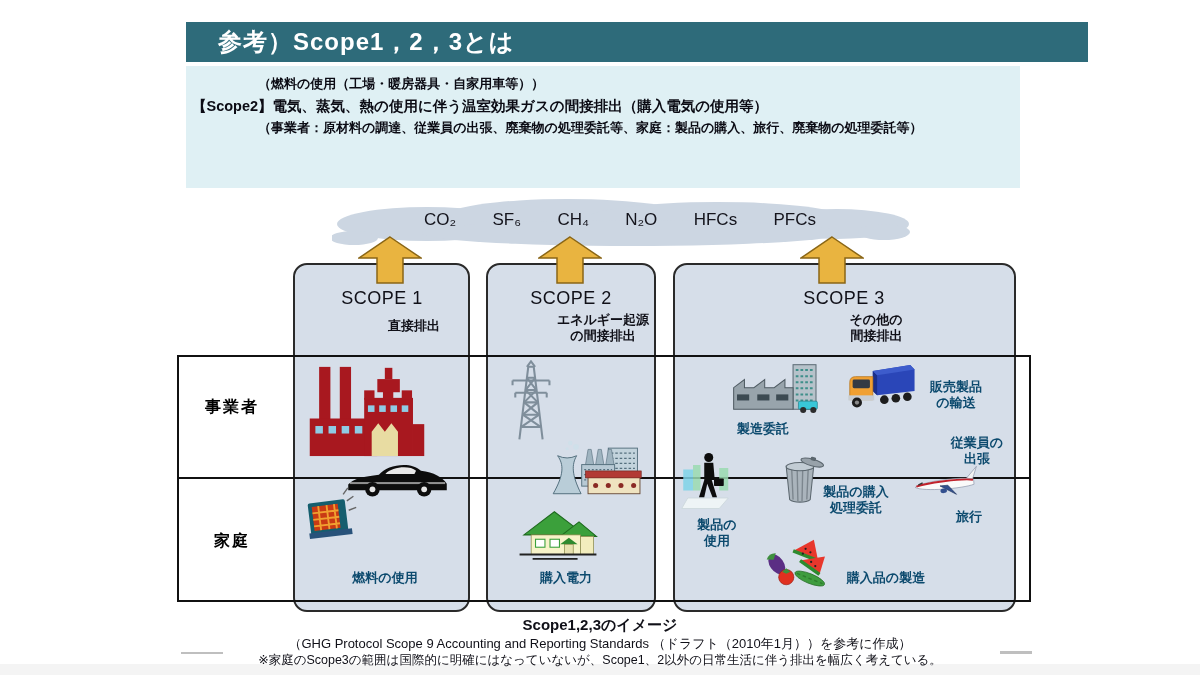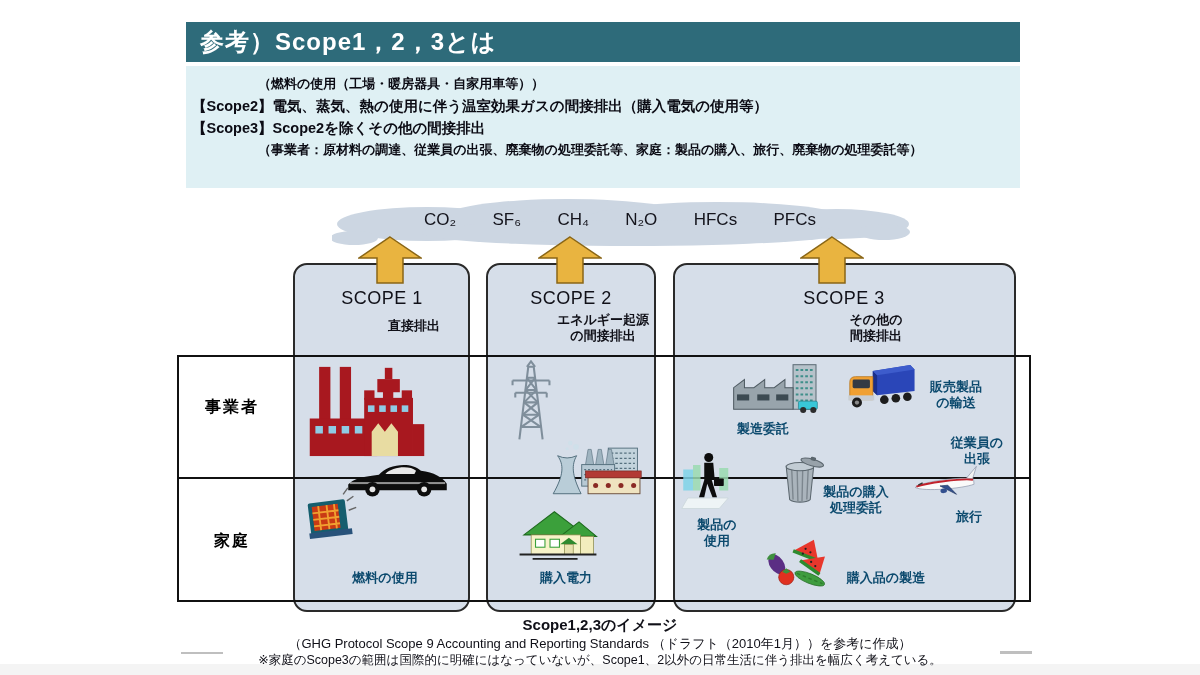--- a/index.html
+++ b/index.html
@@ -10,22 +10,22 @@
     --cloud-fill:#ccd6e2;
     --line-color:#111111;
   }
   *{margin:0;padding:0;box-sizing:border-box;}
   html,body{width:1200px;height:675px;overflow:hidden;background:#ffffff;
     font-family:"Liberation Sans","DejaVu Sans",sans-serif;color:#101018;}
   .abs{position:absolute;}
   #stage{position:relative;width:1200px;height:675px;background:#ffffff;}
 
   
-  .title-bar{left:186px;top:22px;width:834px;height:40px;background:var(--header-bg);
-    display:flex;align-items:center;padding-left:14px;z-index:1;}
+  .title-bar{left:186px;top:22px;width:902px;height:40px;background:var(--header-bg);
+    display:flex;align-items:center;padding-left:32px;z-index:1;}
   .title-bar span{color:#ffffff;font-weight:bold;font-size:24px;letter-spacing:1px;}
 
   
   .defs{left:186px;top:66px;width:834px;height:122px;background:var(--definitions-bg);
     padding:7px 6px 0 6px;z-index:1;}
   .def-main{font-size:14.5px;font-weight:bold;line-height:22px;color:#0b0b14;white-space:nowrap;}
   .def-sub{font-size:13px;font-weight:bold;line-height:22px;padding-left:66px;color:#0b0b14;white-space:nowrap;}
 
   
   .cloud{left:332px;top:194px;width:580px;height:58px;z-index:1;}
@@ -67,21 +67,20 @@
 
 <div id="stage">
 
   <div class="abs title-bar">
     <span>参考）Scope1，2，3とは</span>
   </div>
 
   <div class="abs defs">
     <div class="def-sub">（燃料の使用（工場・暖房器具・自家用車等））</div>
     <div class="def-main"><span>【Scope2】</span><span>電気、蒸気、熱の使用に伴う温室効果ガスの間接排出（購入電気の使用等）</span></div>
-    <div class="def-main"><span>【Scope3】</span><span>Scope2を除くその他の間接排出</span></div>
     <div class="def-sub">（事業者：原材料の調達、従業員の出張、廃棄物の処理委託等、家庭：製品の購入、旅行、廃棄物の処理委託等）</div>
   </div>
 
   <div class="abs cloud">
     <svg viewBox="0 0 580 58">
       <ellipse cx="95" cy="30" rx="90" ry="17" fill="var(--cloud-fill)"></ellipse>
       <ellipse cx="235" cy="24" rx="125" ry="19" fill="var(--cloud-fill)"></ellipse>
       <ellipse cx="385" cy="27" rx="135" ry="19" fill="var(--cloud-fill)"></ellipse>
       <ellipse cx="505" cy="30" rx="72" ry="15" fill="var(--cloud-fill)"></ellipse>
       <ellipse cx="300" cy="39" rx="210" ry="13" fill="var(--cloud-fill)"></ellipse>
@@ -117,21 +116,21 @@
   <div class="abs scope-box" style="left:293px;top:263px;width:177px;height:349px;"></div>
   <div class="abs scope-box" style="left:486px;top:263px;width:170px;height:349px;"></div>
   <div class="abs scope-box" style="left:673px;top:263px;width:343px;height:349px;"></div>
 
   <div class="abs scope-name" style="left:382px;top:288px;">SCOPE 1</div>
   <div class="abs scope-sub" style="left:382px;top:318px;">直接排出</div>
   <div class="abs scope-name" style="left:571px;top:288px;">SCOPE 2</div>
   <div class="abs scope-sub" style="left:571px;top:312px;">エネルギー起源
 の間接排出</div>
   <div class="abs scope-name" style="left:844px;top:288px;">SCOPE 3</div>
-  <div class="abs scope-sub" style="left:844px;top:312px;">その他の
+  <div class="abs scope-sub" style="left:844px;top:312px;text-align:right;">その他の
 間接排出</div>
 
   <div class="abs grid-outer"></div>
   <div class="abs grid-divider"></div>
   <div class="abs row-label" style="left:232px;top:397px;">事業者</div>
   <div class="abs row-label" style="left:232px;top:531px;">家庭</div>
 
   <div class="abs icon" style="left:306px;top:363px;width:122px;height:96px;">
     <svg viewBox="0 0 130 100">
       <rect x="14" y="3" width="12" height="62" fill="#a8181f"></rect>

